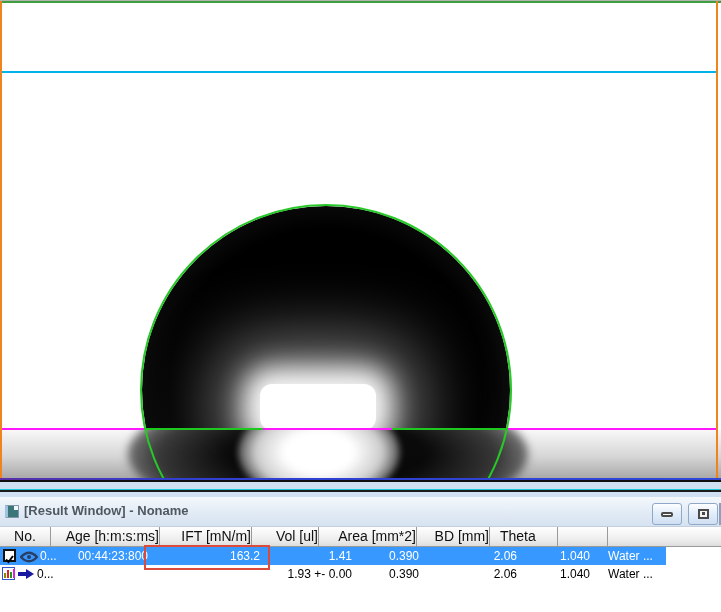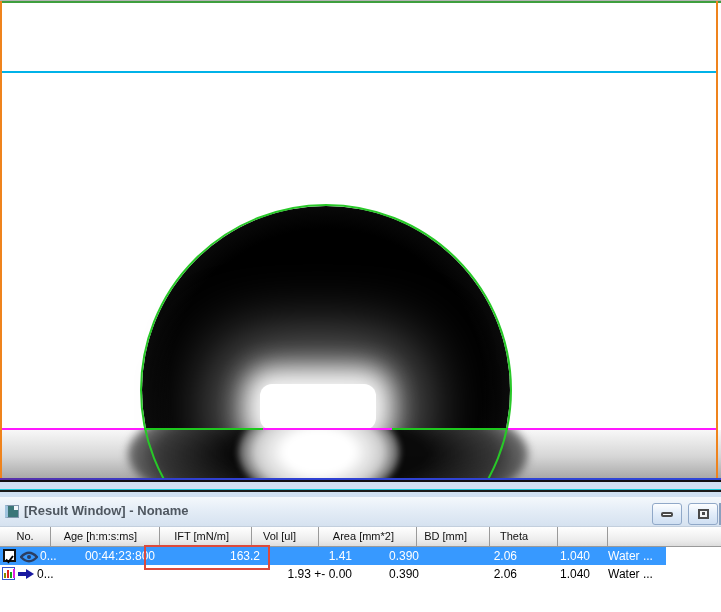--- a/index.html
+++ b/index.html
@@ -57,24 +57,24 @@
   .glyph-min{position:absolute;left:8px;top:8px;width:12px;height:5px;box-sizing:border-box;
         border:2px solid #4a4a4a;border-radius:2px;background:#fafafa;}
   .glyph-restore{position:absolute;left:9px;top:5px;width:11px;height:10px;box-sizing:border-box;
         border:2px solid #4a4a4a;background:#f4f4f4;}
   .glyph-restore:after{content:"";position:absolute;left:2px;top:1px;width:3px;height:3px;background:#4a4a4a;}
   #btn-clip-edge{position:absolute;left:719px;top:503px;width:2px;height:22px;background:#8aa0be;}
 
   
   #header-row{position:absolute;left:0;top:527px;width:721px;height:20px;display:flex;
         background:linear-gradient(180deg,#ffffff 0%,#ececec 70%,#dddddd 100%);
-        border-bottom:1px solid #9a9a9a;box-sizing:border-box;font-size:11px;color:#101010;}
+        border-bottom:1px solid #9a9a9a;box-sizing:border-box;font-size:14px;color:#101010;}
   .hcell{box-sizing:border-box;border-right:1px solid #9a9a9a;line-height:18px;white-space:nowrap;overflow:hidden;
         background:linear-gradient(180deg,#ffffff 0%,#ececec 70%,#dddddd 100%);}
-  .h-right{text-align:right;padding-right:22px;}
+  .h-right{text-align:right;padding-right:0;}
   .h-center{text-align:center;}
   .h-left{text-align:left;padding-left:10px;}
   .h-fill{border-right:1px solid #9a9a9a;}
   .h-rest{flex:1;border-right:none;}
 
   .trow{position:absolute;left:0;height:18px;font-size:12px;line-height:18px;white-space:nowrap;}
   #row1{top:547px;width:666px;background:#3799ff;color:#ffffff;}
   #row2{top:565px;width:721px;background:#ffffff;color:#000000;}
   .cell{position:absolute;top:0;height:18px;}
   .num{text-align:right;}
@@ -168,21 +168,21 @@
         <polyline points="1,4.5 3.5,7 8,1" fill="none" stroke="#000" stroke-width="2"></polyline>
       </svg>
     </div>
     <div id="eye-icon">
       <svg width="18" height="12" viewBox="0 0 18 12">
         <path d="M1,6 Q9,-2.5 17,6 Q9,14.5 1,6 Z" fill="none" stroke="#2b3e63" stroke-width="2.4"></path>
         <circle cx="9" cy="6" r="2" fill="#2b3e63"></circle>
       </svg>
     </div>
     <div class="no-label1 cell">0...</div>
-    <div class="cell num" style="left:51px;width:104px">00:44:23:800</div>
+    <div class="cell num" style="left:44px;width:104px">00:44:23:800</div>
     <div class="cell num" style="left:160px;width:100px">163.2</div>
     <div class="cell num" style="left:268px;width:84px">1.41</div>
     <div class="cell num" style="left:360px;width:59px">0.390</div>
     <div class="cell num" style="left:427px;width:90px">2.06</div>
     <div class="cell num" style="left:525px;width:65px">1.040</div>
     <div class="cell" style="left:608px">Water ...</div>
   </div>
 
   <div class="trow" id="row2">
     <div id="chart-icon">

